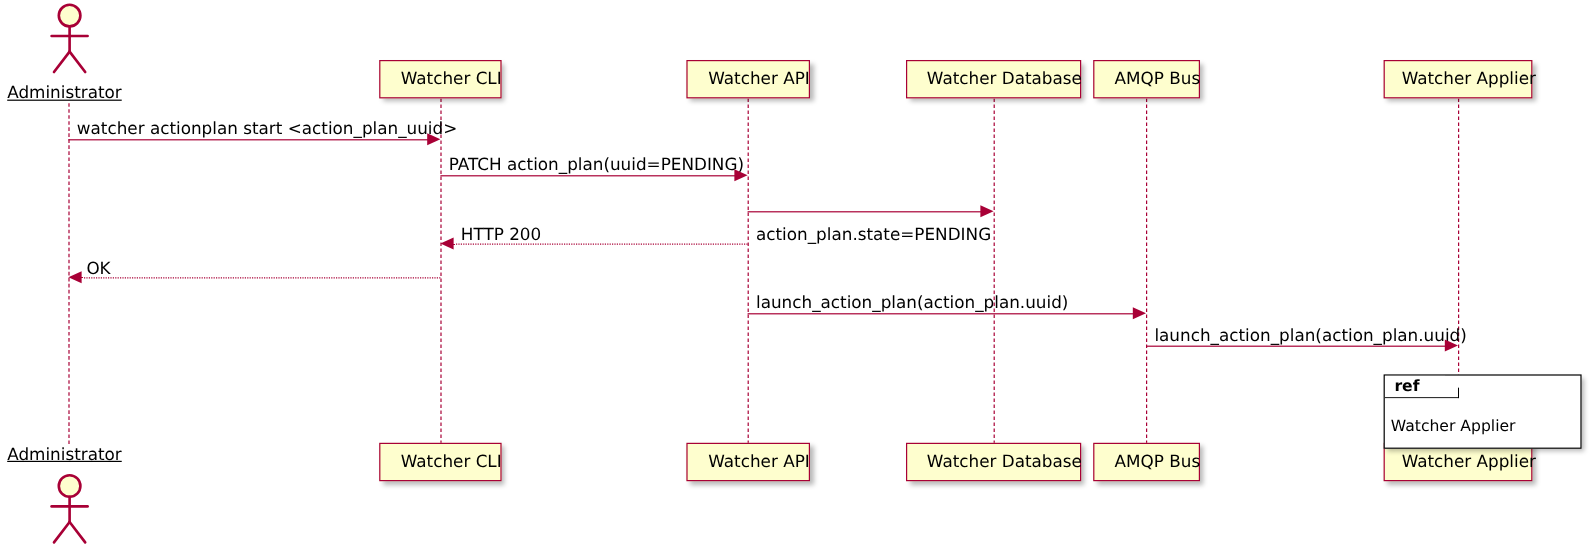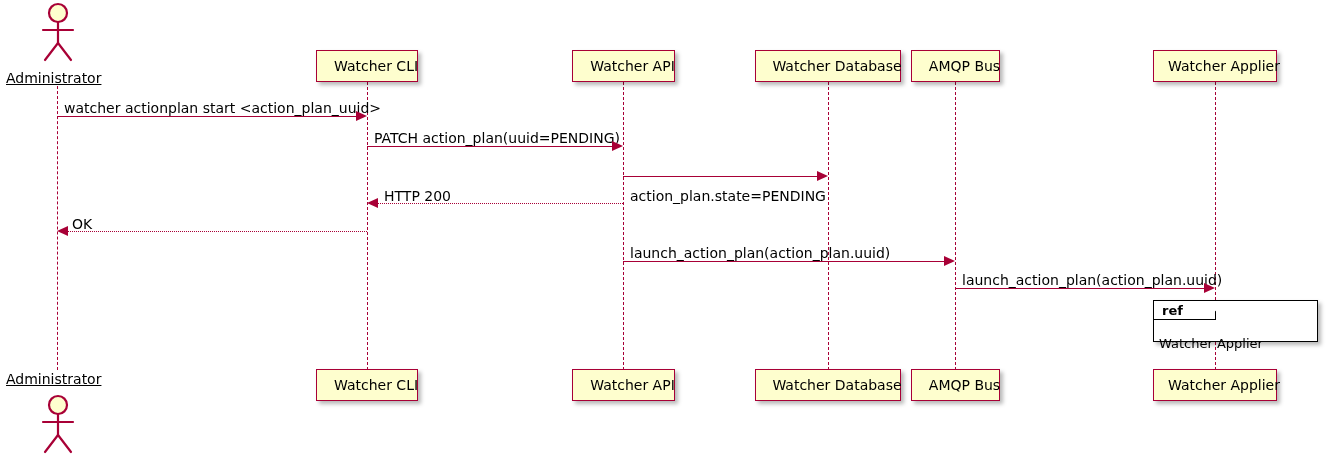--- a/index.html
+++ b/index.html
@@ -188,18 +188,18 @@
   <div class="arrow-head left" style="left:57px; top:226px;"></div>
 
   <div class="msg-label" style="left:630px; top:246px;">launch_action_plan(action_plan.uuid)</div>
   <div class="arrow-line" style="left:623px; top:261px; width:322px;"></div>
   <div class="arrow-head right" style="left:944px; top:256px;"></div>
 
   <div class="msg-label" style="left:962px; top:273px;">launch_action_plan(action_plan.uuid)</div>
   <div class="arrow-line" style="left:955px; top:288px; width:250px;"></div>
   <div class="arrow-head right" style="left:1204px; top:283px;"></div>
 
-  <div class="ref-box" style="left:1153px; top:300px; width:165px; height:42px;">
+  <div class="ref-box" style="left:1153px; top:312px; width:165px; height:62px;">
     <div class="ref-tab" style="width:62px; height:19px;">ref</div>
     <div class="ref-body" style="left:5px; top:35px;">Watcher Applier</div>
   </div>
 
 </div>
 
 </body></html>

